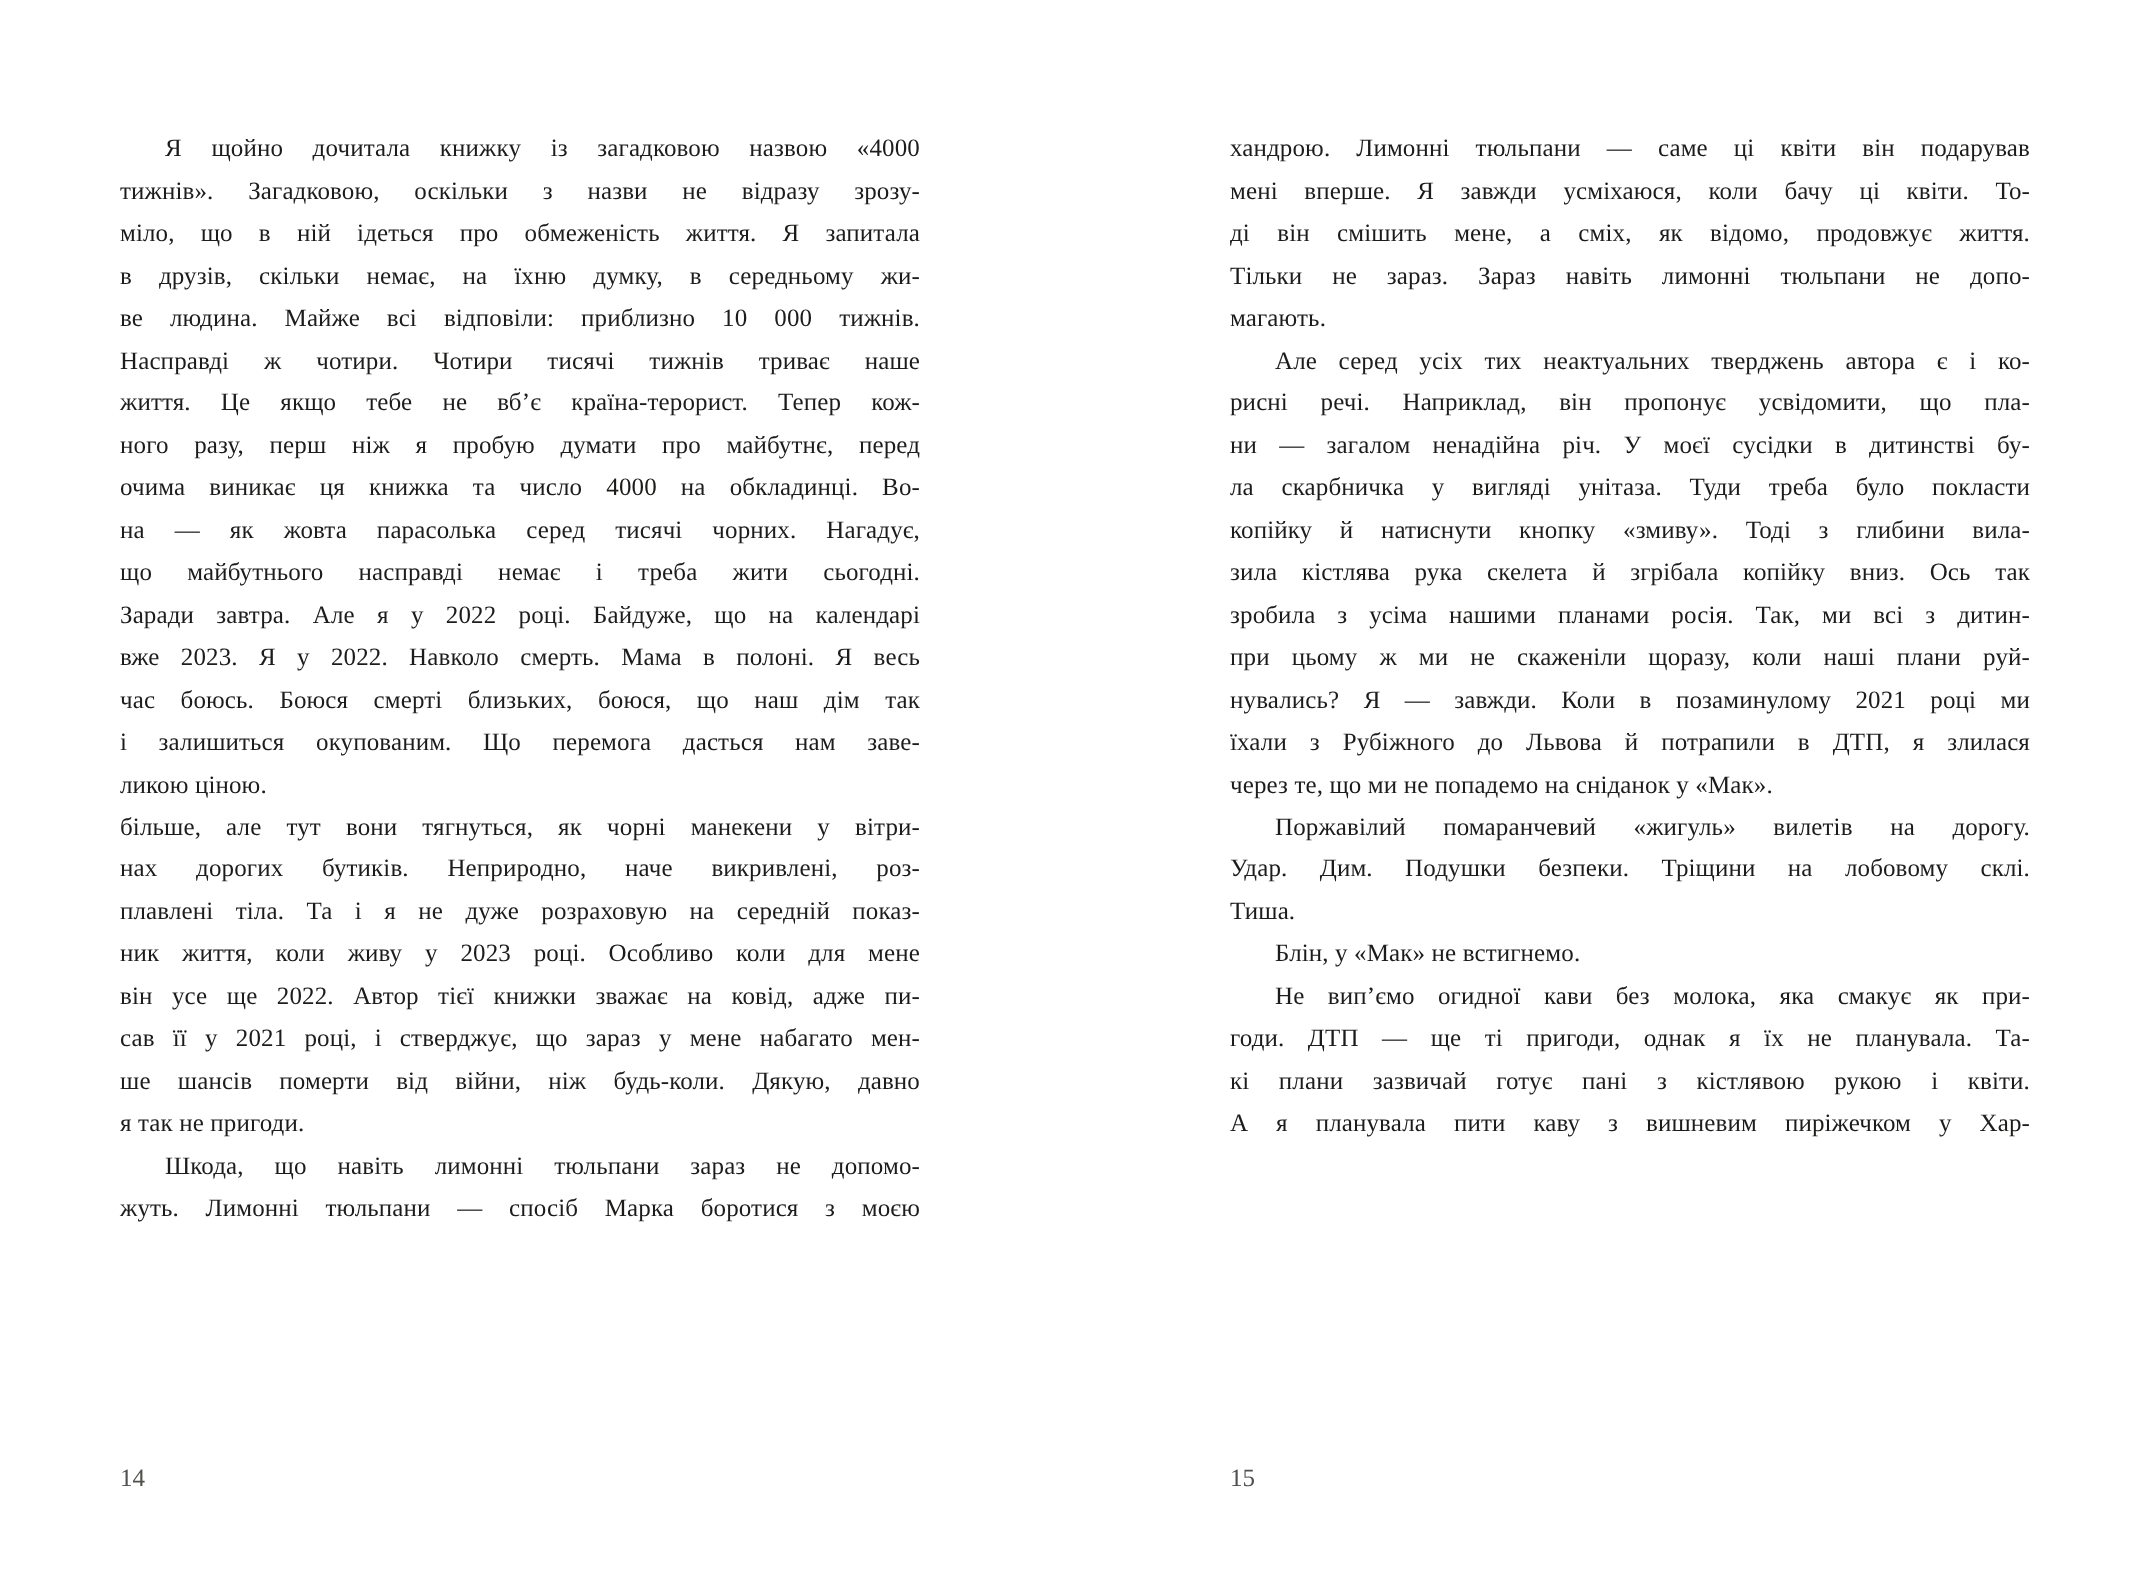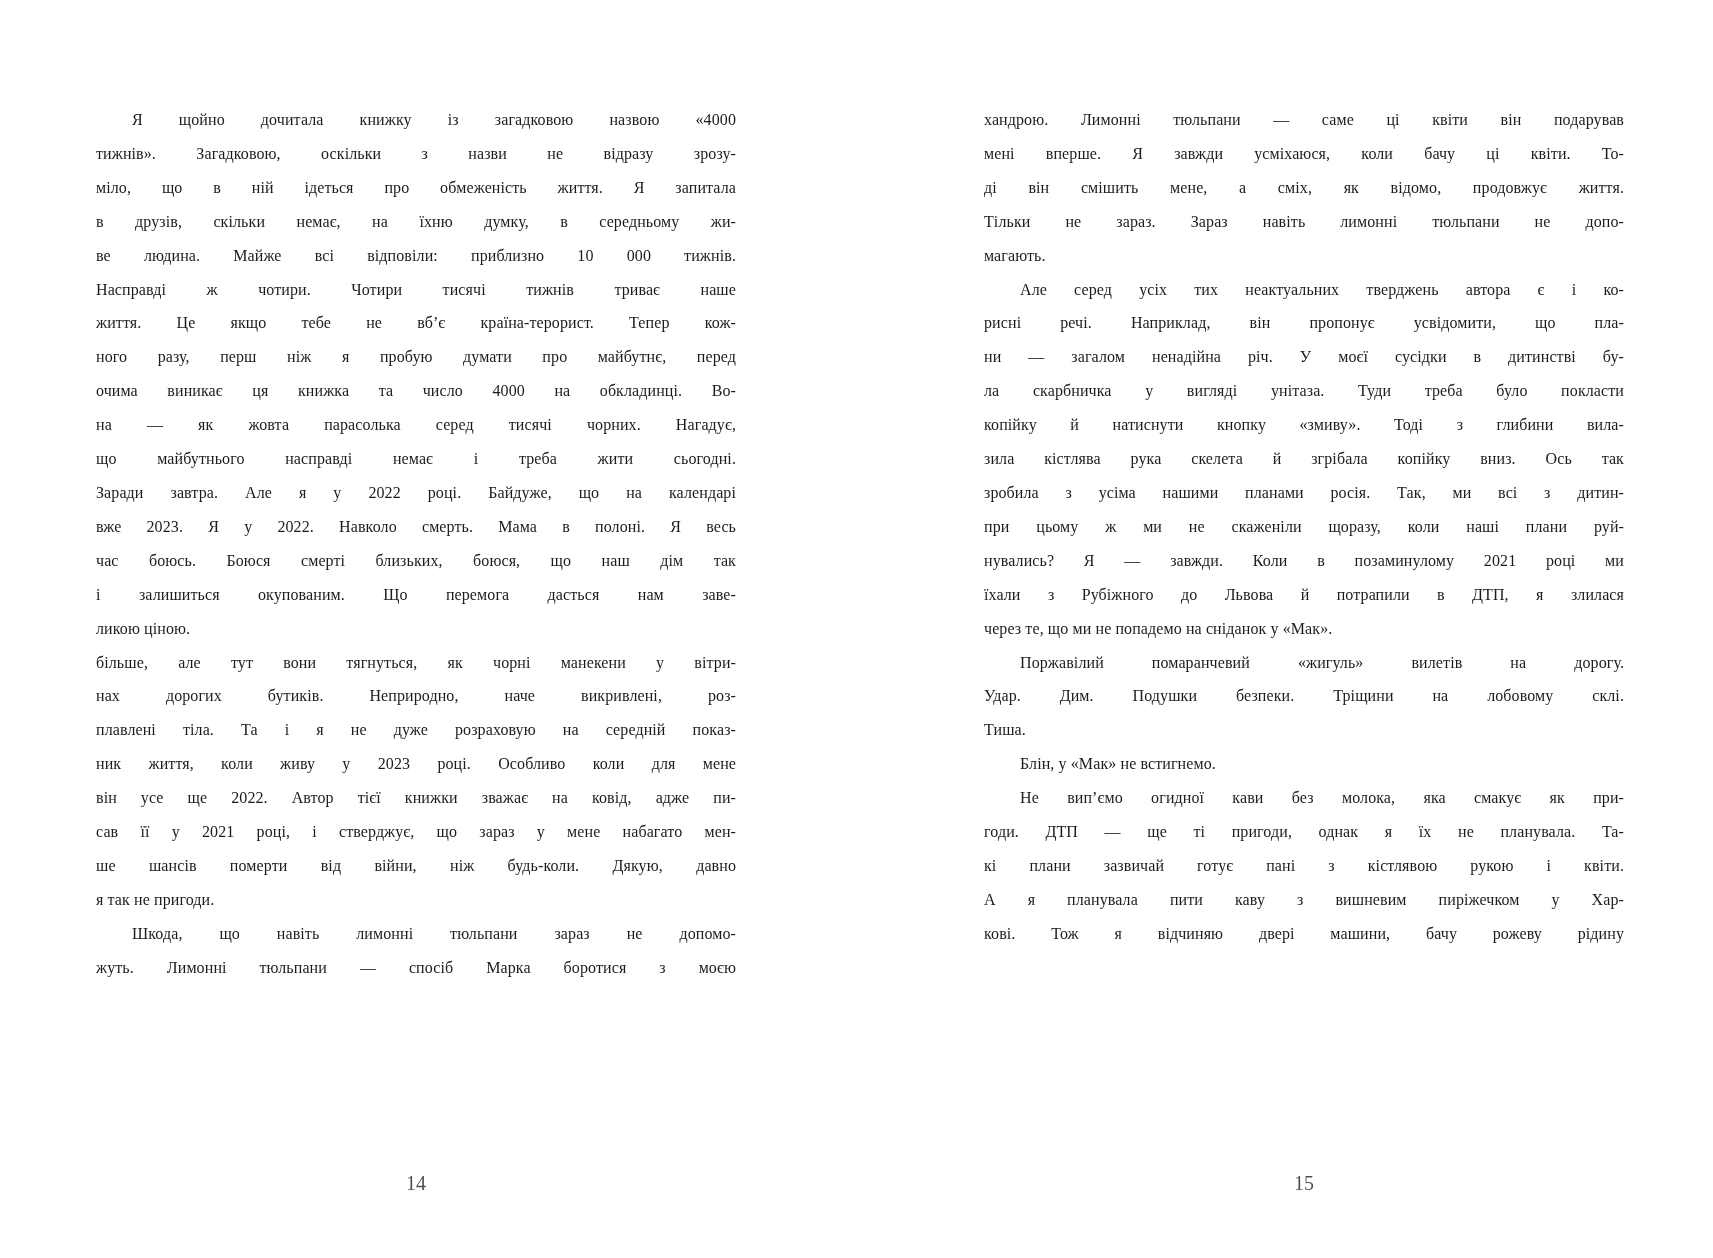--- a/index.html
+++ b/index.html
@@ -16,42 +16,41 @@
     position: relative;
     width: 1713px;
     height: 1258px;
     background: var(--background, #ffffff);
     font-family: "Liberation Serif", "DejaVu Serif", serif;
   }
   .text-block {
     position: absolute;
     top: 103px;
     width: 640px;
-    font-size: 16px;
+    font-size: 20px;
     line-height: 33.9px;
     color: var(--text, #1d1c1b);
     letter-spacing: 0.1px;
   }
   .page-left .text-block { left: 96px; }
   .page-right .text-block { left: 984px; }
   .line {
     text-align: justify;
     text-align-last: justify;
   }
   .line.par-end {
     text-align-last: left;
   }
   .line.first-indent {
     text-indent: 36px;
   }
   .page-number {
     position: absolute;
     top: 1170px;
     width: 640px;
-    text-align: center;
     font-size: 20px;
     line-height: 26px;
     color: var(--page_number, #52504d);
   }
   .page-left .page-number { left: 96px; }
   .page-right .page-number { left: 984px; }
 </style>
 </head>
 <body>
 
@@ -106,17 +105,16 @@
         <div class="line">їхали з Рубіжного до Львова й потрапили в ДТП, я злилася</div>
         <div class="line par-end">через те, що ми не попадемо на сніданок у «Мак».</div>
         <div class="line first-indent">Поржавілий помаранчевий «жигуль» вилетів на дорогу.</div>
         <div class="line">Удар. Дим. Подушки безпеки. Тріщини на лобовому склі.</div>
         <div class="line par-end">Тиша.</div>
         <div class="line first-indent par-end">Блін, у «Мак» не встигнемо.</div>
         <div class="line first-indent">Не вип’ємо огидної кави без молока, яка смакує як при-</div>
         <div class="line">годи. ДТП — ще ті пригоди, однак я їх не планувала. Та-</div>
         <div class="line">кі плани зазвичай готує пані з кістлявою рукою і квіти.</div>
         <div class="line">А я планувала пити каву з вишневим пиріжечком у Хар-</div>
-        <div class="line">кові. Тож я відчиняю двері машини, бачу рожеву рідину</div>
       </div>
     <div class="page-number">15</div>
   </section>
 </div>
 
 </body></html>

